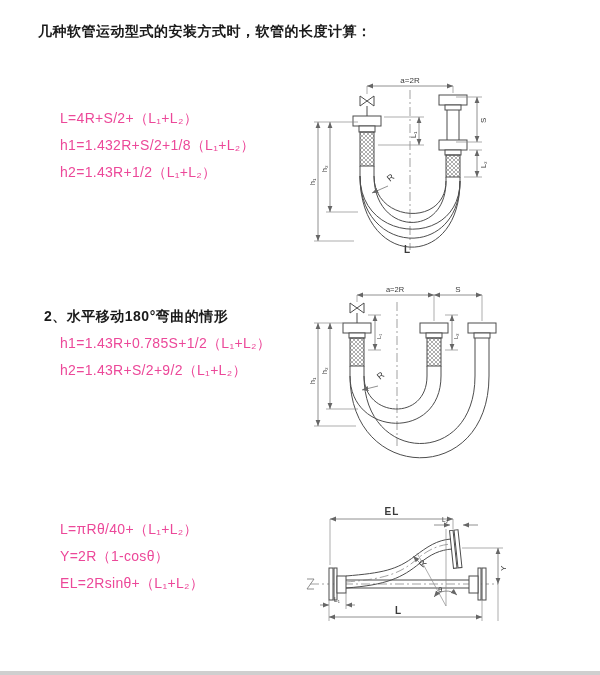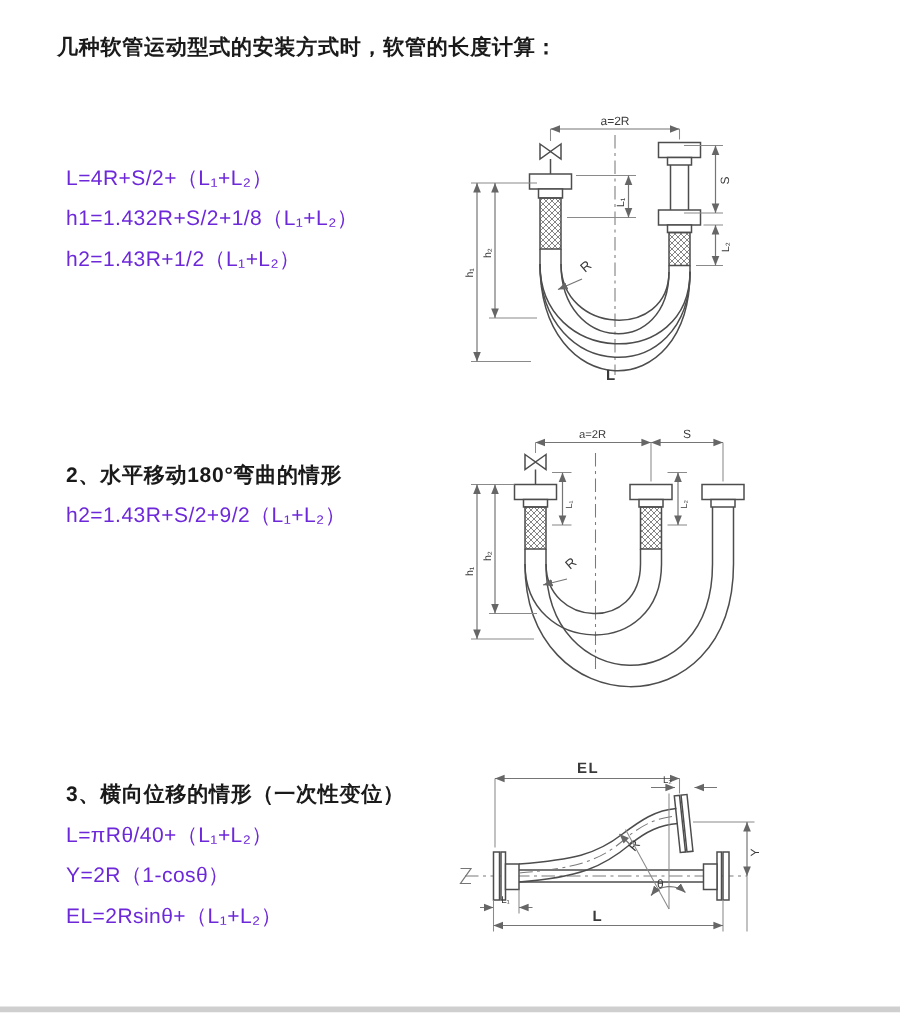--- a/index.html
+++ b/index.html
@@ -12,22 +12,22 @@
   .title{
     position:absolute;left:38px;top:23px;
     font-size:14px;font-weight:bold;letter-spacing:.5px;text-align:right;
   }
   .sec{position:absolute;left:44px;}
   .sec .h{
     font-size:14px;font-weight:bold;letter-spacing:.5px;
     height:27px;line-height:27px;white-space:nowrap;
   }
   .sec .f{
-    font-size:14px;letter-spacing:.3px;
-    height:27px;line-height:27px;white-space:nowrap;color:#6d28d9;
+    font-size:14px;letter-spacing:.3px;margin-left:16px;
+    height:27px;line-height:27px;white-space:nowrap;color:#ec4899;
   }
   #sec1{top:105px;}
   #sec2{top:303px;}
   #sec3{top:516px;}
   .diag{position:absolute;}
   #d1{left:306px;top:60px;}
   #d2{left:306px;top:276px;}
   #d3{left:296px;top:501px;}
   svg{display:block;}
   svg text{font-family:"Liberation Sans","DejaVu Sans",sans-serif;fill:#3a3a3a;}
@@ -44,25 +44,25 @@
 <div class="title">几种软管运动型式的安装方式时，软管的长度计算：</div>
 
 <div class="sec" id="sec1">
   <div class="f">L=4R+S/2+（L₁+L₂）</div>
   <div class="f">h1=1.432R+S/2+1/8（L₁+L₂）</div>
   <div class="f">h2=1.43R+1/2（L₁+L₂）</div>
 </div>
 
 <div class="sec" id="sec2">
   <div class="h">2、水平移动180°弯曲的情形</div>
+  <div class="f">h1=1.43R+0.785S+1/2（L₁+L₂）</div>
   <div class="f">h2=1.43R+S/2+9/2（L₁+L₂）</div>
 </div>
 
 <div class="sec" id="sec3">
-  <div class="h">3、横向位移的情形（一次性变位）</div>
   <div class="f">L=πRθ/40+（L₁+L₂）</div>
   <div class="f">Y=2R（1-cosθ）</div>
   <div class="f">EL=2Rsinθ+（L₁+L₂）</div>
 </div>
 
 <div class="diag" id="d1">
 <svg width="290" height="205" viewBox="0 0 290 205">
   <defs>
     <marker id="ar1" viewBox="0 0 8 8" refX="8" refY="4" markerWidth="8" markerHeight="8" orient="auto-start-reverse">
       <path d="M0,0.8 L8,4 L0,7.2 Z" fill="#666"></path>

